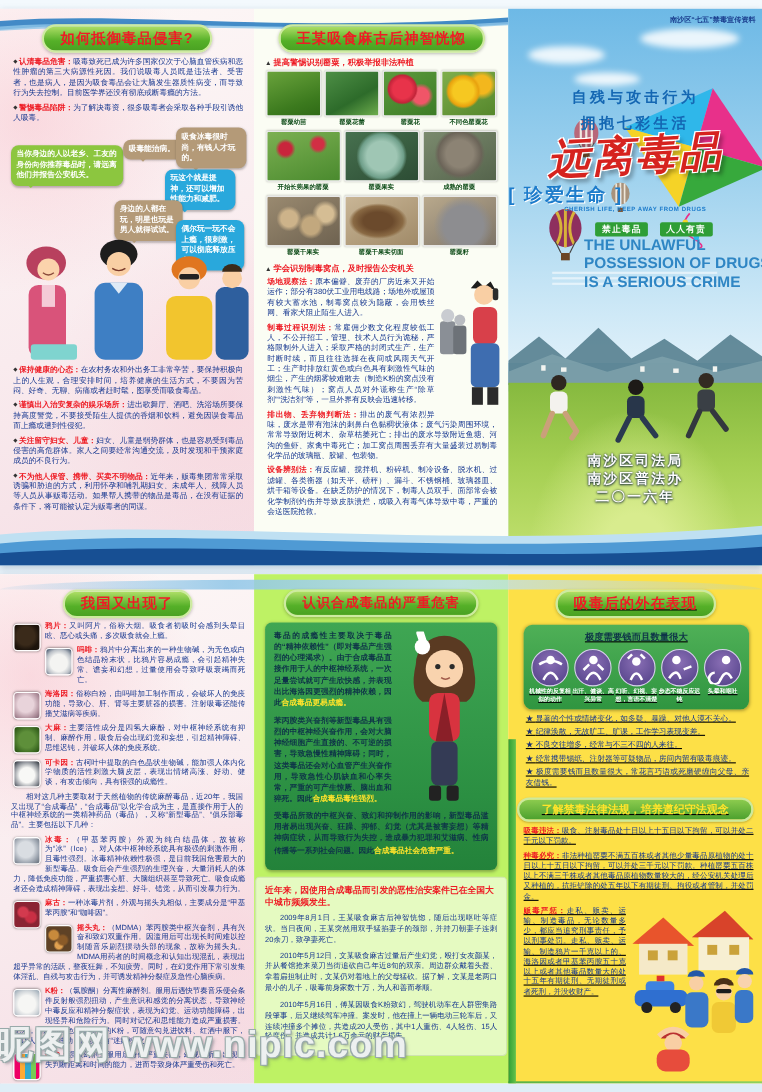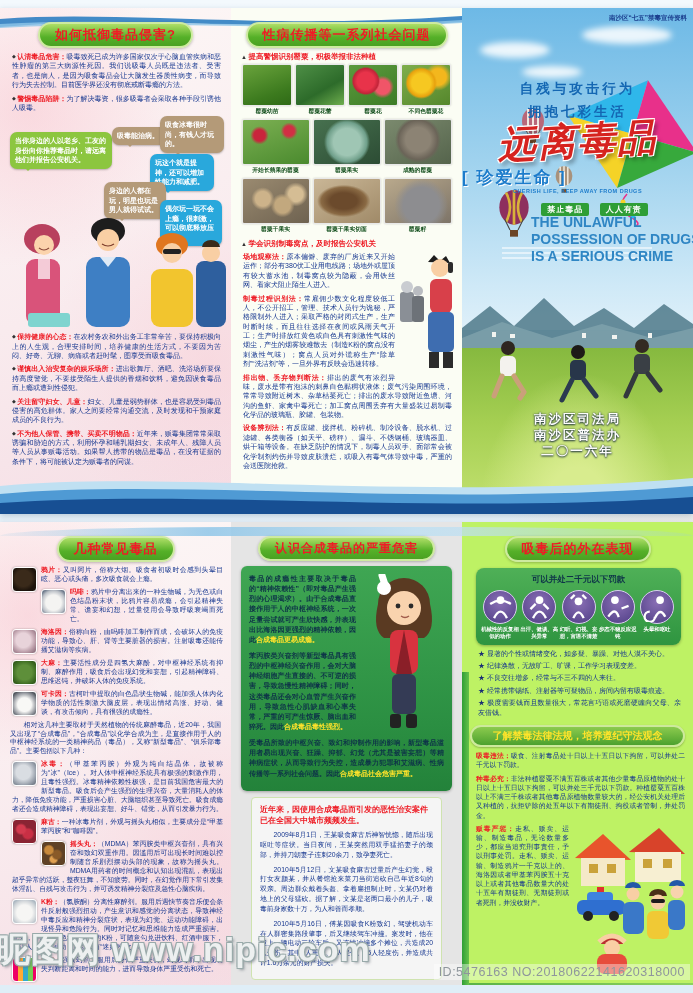--- a/index.html
+++ b/index.html
@@ -124,21 +124,21 @@
   .t8 { background:radial-gradient(circle at 30% 35%, #c88a3c 18%, transparent 26%), radial-gradient(circle at 65% 55%, #8a5a28 20%, transparent 30%), radial-gradient(circle at 50% 75%, #e0a050 15%, transparent 24%), #5f4226; }
   .t9 { background:radial-gradient(circle at 50% 55%, #f6f6f4 45%, #cfd4d8 70%, #8fa0ae); }
   .t10 { background:repeating-linear-gradient(90deg,#e06,#e06 5px,#fa3 5px,#fa3 10px,#3ac 10px,#3ac 15px,#7c5 15px,#7c5 20px); }
   .lead-para { margin:4px 10px; font-size:6.8px; line-height:1.32; color:#15368f; text-align:justify; text-indent:2em; }
 
   .greenbox { margin:5px 10px; background:linear-gradient(180deg,#3fa653,#2b8f42 70%,#23823a);
               border-radius:6px; padding:8px 8px 6px; color:#0e3448; box-shadow:0 1px 3px rgba(0,0,0,.3); }
   .greenbox p { font-size:7px; line-height:1.45; text-align:justify; margin-bottom:6px; font-weight:bold; }
   .greenbox .em { color:#ffe32b; }
   .girlfloat { float:right; width:84px; height:158px; margin:0 0 2px 4px; }
-  .cases { margin:6px 20px; padding:6px 8px; background:rgba(255,255,255,.6); border:1px solid #cfe3b0; border-radius:4px; }
+  .cases { margin:6px 1px; padding:6px 8px; background:rgba(255,255,255,.6); border:1px solid #cfe3b0; border-radius:4px; }
   .cases-h { font-size:8px; font-weight:bold; color:#ee1c25; line-height:1.4; margin-bottom:4px; }
   .case { font-size:6.8px; line-height:1.45; color:#15368f; text-align:justify; text-indent:2em; margin-bottom:5px; }
 
   .stripe { position:absolute; left:0; top:150px; bottom:0; width:7px; z-index:5;
             background:linear-gradient(90deg,#2f9e36,#66c24a); }
   .manbox { margin:6px 12px 4px 14px; background:linear-gradient(180deg,#4fb057,#2f9540);
             border-radius:8px; padding:6px 5px 5px; box-shadow:0 1px 3px rgba(0,0,0,.3); }
   .manbox-title { text-align:center; font-size:8.5px; font-weight:bold; color:#0e3448; margin-bottom:4px; }
   .icons { display:flex; justify-content:space-between; }
   .icn { width:38px; text-align:center; }
@@ -205,21 +205,21 @@
         </svg>
       </div>
 
       <p class="sec dotted"><span class="lbl">保持健康的心态：</span><span>在农村务农和外出务工非常辛苦，要保持积极向上的人生观，合理安排时间，培养健康的生活方式，不要因为苦闷、好奇、无聊、病痛或者赶时髦，图享受而吸食毒品。</span></p>
       <p class="sec dotted"><span class="lbl">谨慎出入治安复杂的娱乐场所：</span><span>进出歌舞厅、酒吧、洗浴场所要保持高度警觉，不要接受陌生人提供的香烟和饮料，避免因误食毒品而上瘾或遭到性侵犯。</span></p>
       <p class="sec dotted"><span class="lbl">关注留守妇女、儿童：</span><span>妇女、儿童是弱势群体，也是容易受到毒品侵害的高危群体。家人之间要经常沟通交流，及时发现和干预家庭成员的不良行为。</span></p>
       <p class="sec dotted"><span class="lbl">不为他人保管、携带、买卖不明物品：</span><span>近年来，贩毒集团常常采取诱骗和胁迫的方式，利用怀孕和哺乳期妇女、未成年人、残障人员等人员从事贩毒活动。如果帮人携带的物品是毒品，在没有证据的条件下，将可能被认定为贩毒者的同谋。</span></p>
     </div>
 
     <div class="panel" style="background:#fbfdf4;">
-      <div class="pill">性病传播等一系列社会问题</div>
+      <div class="pill">王某吸食麻古后神智恍惚</div>
       <p class="subhead">提高警惕识别罂粟，积极举报非法种植</p>
 
       <div class="prow r1">
         <figure class="ph">
             <div class="img g1"></div>
             <figcaption>罂粟幼苗</figcaption>
           </figure>
         <figure class="ph">
             <div class="img g2"></div>
             <figcaption>罂粟花蕾</figcaption>
@@ -382,35 +382,35 @@
       <path d="M0,16 C170,0 420,32 693,8 L693,44 0,44 Z" fill="#bfe0f2"></path>
       <path d="M0,24 C180,8 430,38 693,16 L693,44 0,44 Z" fill="#4f9ad4"></path>
       <path d="M0,33 C200,19 440,45 693,27 L693,44 0,44 Z" fill="#174f93"></path>
     </svg>
   </div>
 
   <div class="sheet sheet-bottom">
     <div class="wave-thin"></div>
 
     <div class="panel pinkpanel">
-      <div class="pill">几种常见毒品</div>
+      <div class="pill">我国又出现了</div>
       <div class="drug"><span class="thumb t1"></span><span class="dlbl">鸦片：</span><span>又叫阿片，俗称大烟。吸食者初吸时会感到头晕目眩、恶心或头痛，多次吸食就会上瘾。</span></div>
       <div class="drug"><span class="thumb t2"></span><span class="dlbl">吗啡：</span><span>鸦片中分离出来的一种生物碱，为无色或白色结晶粉末状，比鸦片容易成瘾，会引起精神失常、谵妄和幻想，过量使用会导致呼吸衰竭而死亡。</span></div>
       <div class="drug"><span class="thumb t3"></span><span class="dlbl">海洛因：</span><span>俗称白粉，由吗啡加工制作而成，会破坏人的免疫功能，导致心、肝、肾等主要脏器的损害。注射吸毒还能传播艾滋病等疾病。</span></div>
       <div class="drug"><span class="thumb t4"></span><span class="dlbl">大麻：</span><span>主要活性成分是四氢大麻酚，对中枢神经系统有抑制、麻醉作用，吸食后会出现幻觉和妄想，引起精神障碍、思维迟钝，并破坏人体的免疫系统。</span></div>
       <div class="drug"><span class="thumb t5"></span><span class="dlbl">可卡因：</span><span>古柯叶中提取的白色晶状生物碱，能加强人体内化学物质的活性刺激大脑皮层，表现出情绪高涨、好动、健谈，有攻击倾向，具有很强的成瘾性。</span></div>
       <p class="lead-para">相对这几种主要取材于天然植物的传统麻醉毒品，近20年，我国又出现了“合成毒品”，“合成毒品”以化学合成为主，是直接作用于人的中枢神经系统的一类精神药品（毒品），又称“新型毒品”、“俱乐部毒品”。主要包括以下几种：</p>
       <div class="drug"><span class="thumb t6"></span><span class="dlbl">冰毒：</span><span>（甲基苯丙胺）外观为纯白结晶体，故被称为“冰”（Ice）。对人体中枢神经系统具有极强的刺激作用，且毒性强烈。冰毒精神依赖性极强，是目前我国危害最大的新型毒品。吸食后会产生强烈的生理兴奋，大量消耗人的体力，降低免疫功能，严重损害心脏、大脑组织甚至导致死亡。吸食成瘾者还会造成精神障碍，表现出妄想、好斗、错觉，从而引发暴力行为。</span></div>
       <div class="drug"><span class="thumb t7"></span><span class="dlbl">麻古：</span><span>一种冰毒片剂，外观与摇头丸相似，主要成分是“甲基苯丙胺”和“咖啡因”。</span></div>
       <div class="drug"><span class="thumb t8"></span><span class="dlbl">摇头丸：</span><span>（MDMA）苯丙胺类中枢兴奋剂，具有兴奋和致幻双重作用。因滥用后可出现长时间难以控制随音乐剧烈摆动头部的现象，故称为摇头丸。MDMA用药者的时间概念和认知出现混乱，表现出超乎异常的活跃，整夜狂舞，不知疲劳。同时，在幻觉作用下常引发集体淫乱、自残与攻击行为，并可诱发精神分裂症及急性心脑疾病。</span></div>
       <div class="drug"><span class="thumb t9"></span><span class="dlbl">K粉：</span><span>（氯胺酮）分离性麻醉剂。服用后遇快节奏音乐便会条件反射般强烈扭动，产生意识和感觉的分离状态，导致神经中毒反应和精神分裂症状，表现为幻觉、运动功能障碍，出现怪异和危险行为。同时对记忆和思维能力造成严重损害。此外，外观为白色结晶粉末的K粉，可随意勾兑进饮料、红酒中服下，易让人产生性冲动，所以又有“迷奸粉”之称。</span></div>
       <div class="drug"><span class="thumb t10"></span><span class="dlbl">LSD：</span><span>强致幻剂。服用后身体严重失衡，幻视幻听，出现丧失判断距离和时间的能力，进而导致身体严重受伤和死亡。</span></div>
     </div>
 
-    <div class="panel" style="background:#e5e5e5;">
+    <div class="panel" style="background:#bef264;">
       <div class="pill" style="font-size:12px;">认识合成毒品的严重危害</div>
       <div class="greenbox">
         <div class="girlfloat">
           <svg width="84" height="158" viewBox="0 0 84 158">
             <path d="M18,30 a26,26 0 0 1 52,0 q6,26 -6,34 l-40,0 q-12,-8 -6,-34" fill="#5a3a22"></path>
             <circle cx="44" cy="34" r="17" fill="#f9d3ae"></circle>
             <circle cx="38" cy="32" r="2.4" fill="#2b2b2b"></circle>
               <circle cx="51" cy="32" r="2.4" fill="#2b2b2b"></circle>
             <path d="M41,42 q4,3 8,0" stroke="#a05a4a" stroke-width="1.4" fill="none"></path>
             <circle cx="24" cy="14" r="7" fill="#fff"></circle>
@@ -427,25 +427,25 @@
         <p><span>受毒品所致的中枢兴奋、致幻和抑制作用的影响，新型毒品滥用者易出现兴奋、狂躁、抑郁、幻觉（尤其是被害妄想）等精神病症状，从而导致行为失控，造成暴力犯罪和艾滋病、性病传播等一系列社会问题。因此</span><span class="em">合成毒品社会危害严重。</span></p>
       </div>
       <div class="cases">
         <p class="cases-h">近年来，因使用合成毒品而引发的恶性治安案件已在全国大中城市频频发生。</p>
         <p class="case">2009年8月1日，王某吸食麻古后神智恍惚，随后出现呕吐等症状。当日夜间，王某突然用双手猛掐妻子的颈部，并持刀朝妻子连刺20余刀，致孕妻死亡。</p>
         <p class="case">2010年5月12日，文某吸食麻古过量后产生幻觉，殴打女友颜某，并从餐馆抢来菜刀当街追砍自己年近8旬的双亲。周边群众戴着头盔、拿着扁担制止时，文某仍对着地上的父母猛砍。据了解，文某是老两口最小的儿子，吸毒前身家数十万，为人和善而孝顺。</p>
         <p class="case">2010年5月16日，傅某因吸食K粉致幻，驾驶机动车在人群密集路段肇事，后又继续驾车冲撞。案发时，他在撞上一辆电动三轮车后，又连续冲撞多个摊位，共造成20人受伤，其中1人重伤、4人轻伤、15人轻度伤，并造成共计1.6万余元的财产损失。</p>
       </div>
     </div>
 
-    <div class="panel" style="background:#bef264;">
+    <div class="panel" style="background:#fde047;text-decoration:underline;">
       <div class="stripe"></div>
       <div class="pill">吸毒后的外在表现</div>
       <div class="manbox">
-        <div class="manbox-title">可以并处二千元以下罚款</div>
+        <div class="manbox-title">极度需要钱而且数量很大</div>
         <div class="icons">
           <div class="icn">
               <span class="circ"><svg width="31" height="31" viewBox="0 0 24 24">
                   <circle cx="12" cy="7" r="3" fill="#fff"></circle>
                   <path d="M7 21 Q12 11 17 21 M4 10 Q12 5 20 10" stroke="#fff" stroke-width="1.8" fill="none"></path>
                 </svg></span>
               <span class="cap">机械性的反复相似的动作</span>
             </div>
           <div class="icn">
               <span class="circ"><svg width="31" height="31" viewBox="0 0 24 24">
@@ -518,14 +518,13 @@
             <rect x="24" y="128" width="30" height="20" rx="8" fill="#e74c3c"></rect>
           </svg>
         </div>
         <span class="lbl">贩毒严惩：</span><span>走私、贩卖、运输、制造毒品，无论数量多少，都应当追究刑事责任，予以刑事处罚。走私、贩卖、运输、制造鸦片一千克以上的、海洛因或者甲基苯丙胺五十克以上或者其他毒品数量大的处十五年有期徒刑、无期徒刑或者死刑，并没收财产。</span>
       </div>
       <div class="greenfoot"></div>
     </div>
   </div>
 
   <div class="wm-nipic">昵图网 www.nipic.com</div>
-  <div class="wm-id">ID:5476163 NO:20180622141620318000</div>
 </div>
 
 </body></html>

